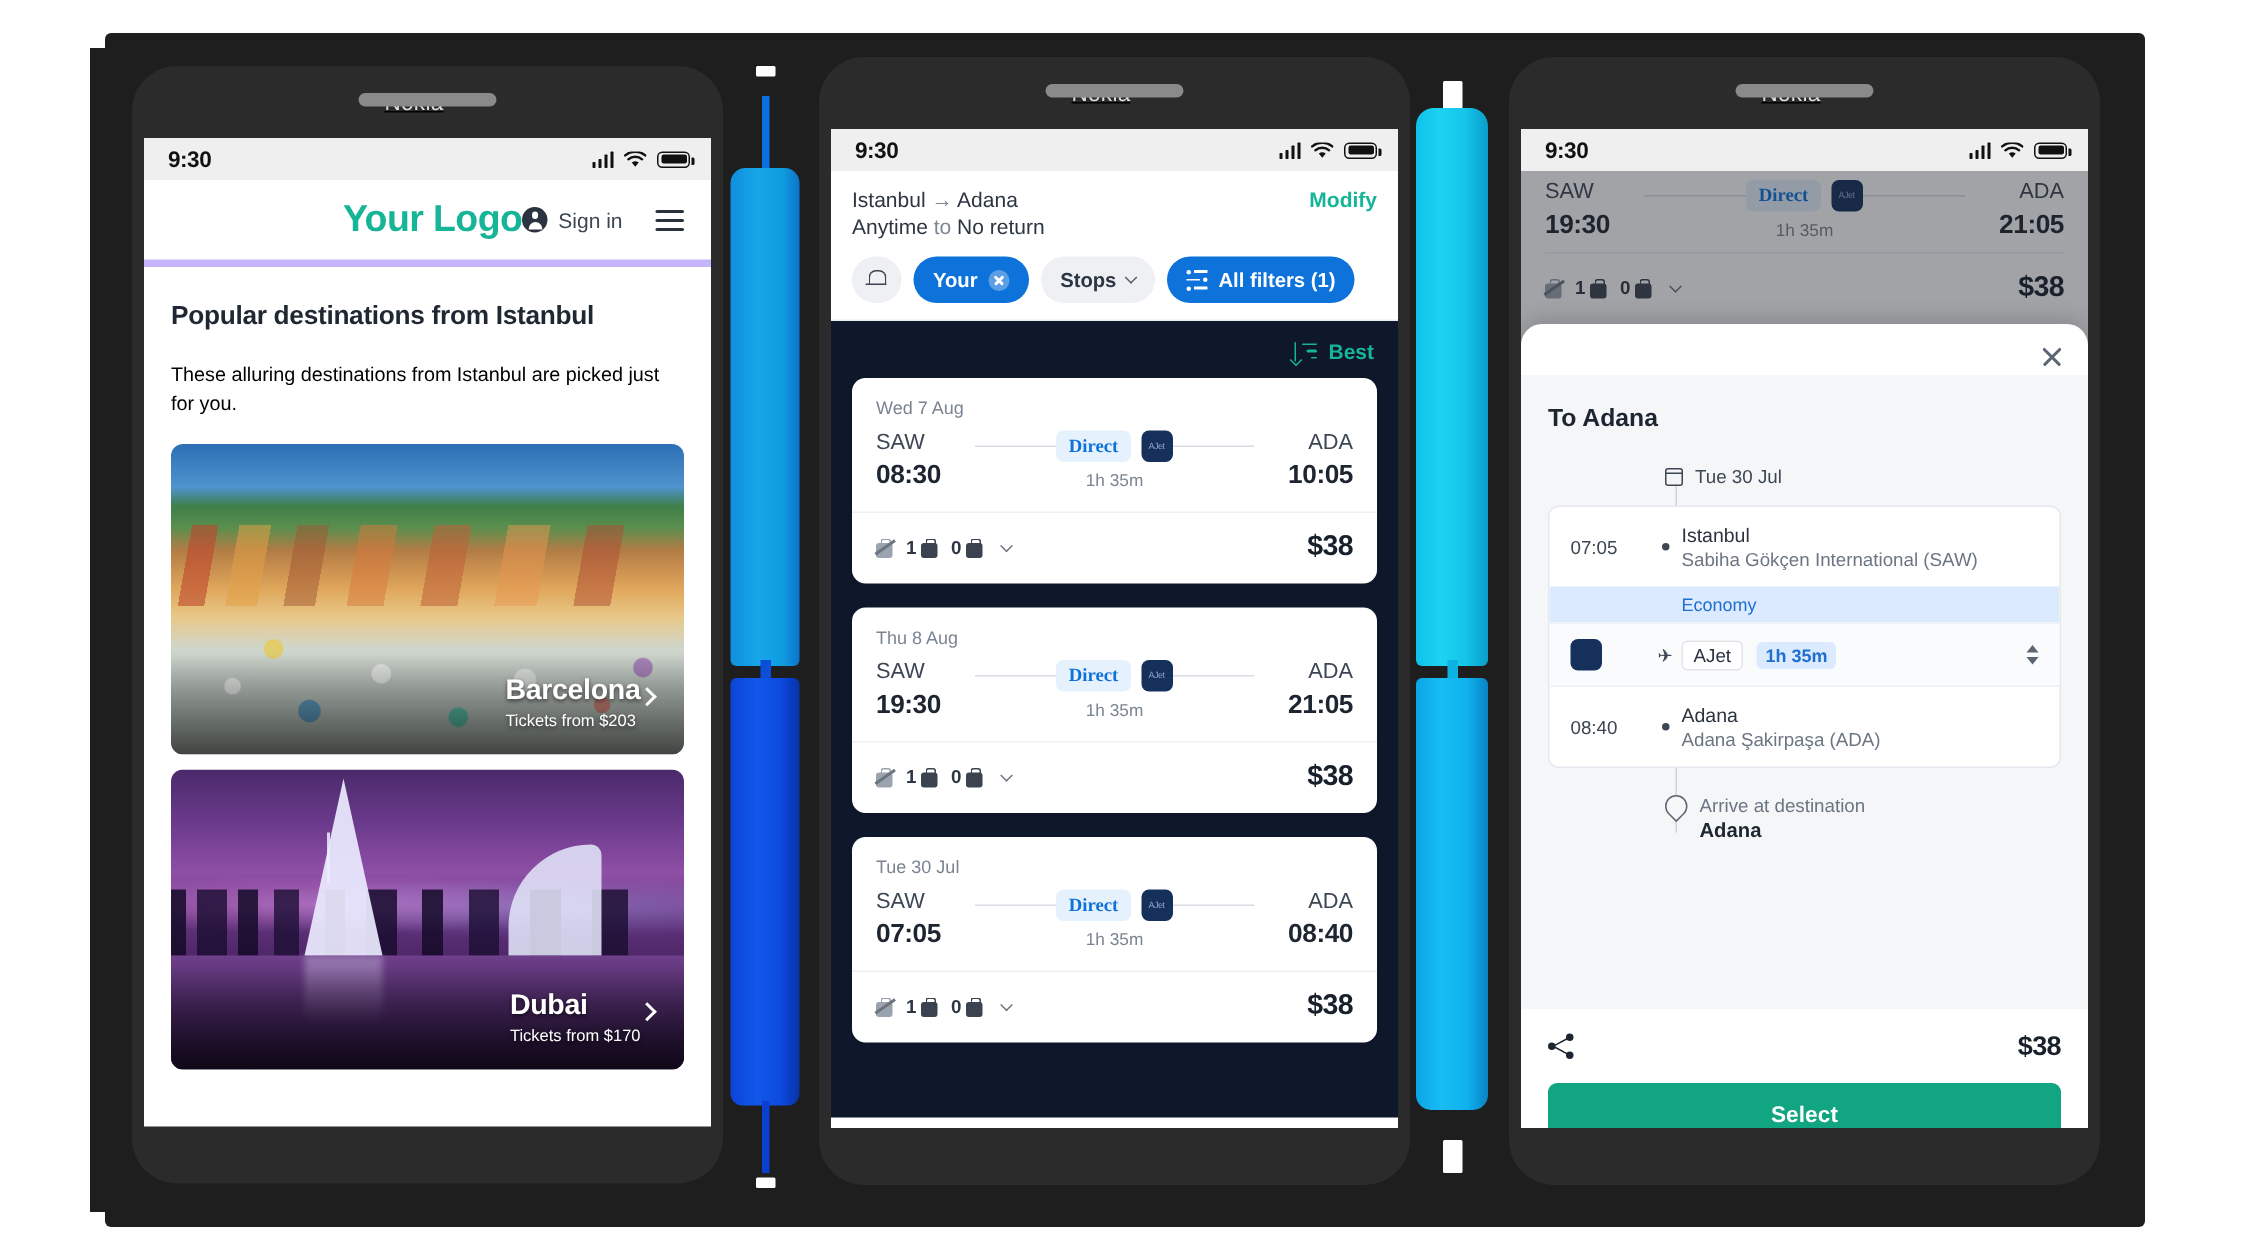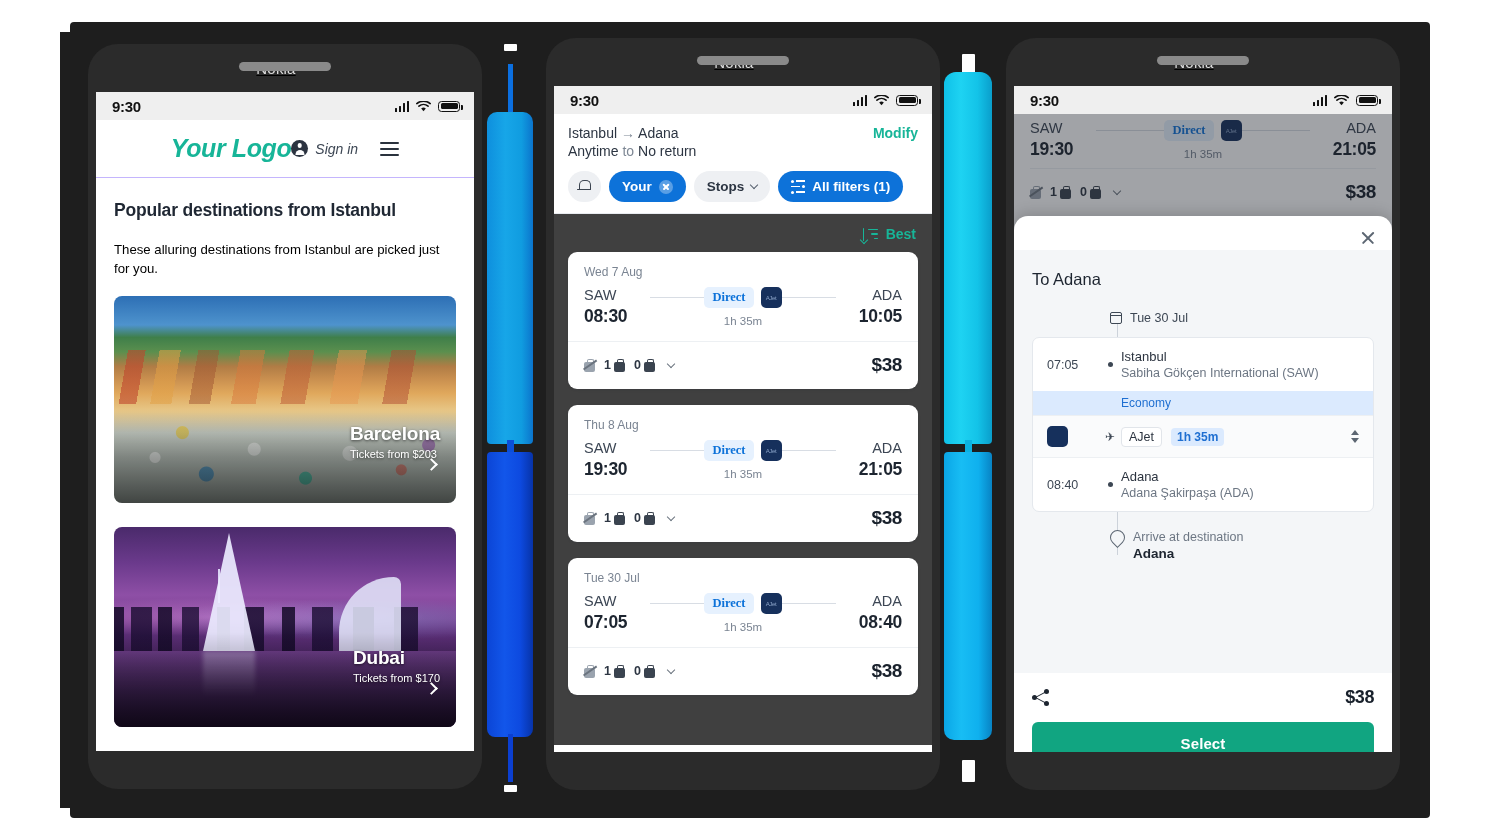--- a/index.html
+++ b/index.html
@@ -82,25 +82,24 @@
   .sig i { width: 2.5px; background: #111; display: block; border-radius: .5px; }
   .sig i:nth-child(1){height:4px}.sig i:nth-child(2){height:6px}
   .sig i:nth-child(3){height:8.5px}.sig i:nth-child(4){height:11px}
   .batt { width: 22px; height: 11px; border: 1.5px solid #111; border-radius: 3.5px; position: relative; }
   .batt::before { content:""; position:absolute; inset:1.5px; background:#111; border-radius:1.5px; }
   .batt::after { content:""; position:absolute; right:-3.5px; top:3px; width:2px; height:5px; background:#111; border-radius:0 1px 1px 0;}
 
   
   .p1-header {
     height: 58px;
-    display: flex; align-items: center; justify-content: center;
+    display: flex; align-items: center; justify-content: flex-end;
     padding: 0 18px;
-    border-bottom: 1px solid #c4b5fd;
+    border-bottom: 5px solid #c4b5fd;
     background: #fff;
-    font-style: italic;
   }
   .logo { color: #17b598; font-size: 25px; font-weight: bold; letter-spacing: -.4px; }
   .p1-head-right { display: flex; align-items: center; gap: 22px; }
   .signin { display: flex; align-items: center; gap: 7px; color: #3d4754; font-size: 14px; }
   .avatar-ic {
     width: 17px; height: 17px; border-radius: 50%;
     background: #2b3340; position: relative; flex: none;
   }
   .avatar-ic::before { content:""; position:absolute; left:50%; top:3.2px; transform:translateX(-50%);
      width:4.6px;height:4.6px;border-radius:50%;background:#fff;}
@@ -113,26 +112,26 @@
   .p1-title { font-size: 17.5px; font-weight: bold; color: #1f2733; letter-spacing: -.2px; }
   .p1-sub { margin-top: 19px; font-size: 13.2px; line-height: 1.45; color: #000000; }
 
   .dest-card {
     position: relative;
     margin-top: 18px;
     height: 207px;
     border-radius: 8px;
     overflow: hidden;
   }
-  .dest-card.second { height: 200px; margin-top: 24px; }
+  .dest-card.second { height: 200px; margin-top: 10px; }
   .dest-overlay {
     position: absolute; left: 0; right: 0; bottom: 0;
     padding: 14px 16px 16px;
     background: linear-gradient(to top, rgba(0,0,0,.62), rgba(0,0,0,0));
-    display: flex; align-items: flex-end; justify-content: flex-end; flex-direction: column;
+    display: flex; align-items: flex-end; justify-content: flex-end;
   }
   .dest-name { color: #fff; font-size: 19px; font-weight: bold; letter-spacing: -.2px;
     text-shadow: 0 1px 3px rgba(0,0,0,.6); }
   .dest-price { color: #fff; font-size: 11px; margin-top: 3px; text-shadow: 0 1px 3px rgba(0,0,0,.6); }
   .chev-right {
     width: 9px; height: 9px; border-top: 2.2px solid #fff; border-right: 2.2px solid #fff;
     transform: rotate(45deg); margin-bottom: 18px; margin-right: 4px;
   }
 
   
@@ -266,21 +265,21 @@
 
   .bell-ic { position: relative; width: 15px; height: 15px; }
   .bell-ic::before {
     content:""; position:absolute; left:2px; top:1px; width:10px;height:9px;
     border:1.8px solid #3b4450; border-radius: 5px 5px 1px 1px; border-bottom:none;
   }
   .bell-ic::after {
     content:""; position:absolute; left:0px; top:9.5px; width:14px;height:1.8px;background:#3b4450;border-radius:1px;
   }
 
-  .p2-list { background: #404040; height: calc(100% - 28px - 107px); overflow:hidden; }
+  .p2-list { background: #0f172a; height: calc(100% - 28px - 107px); overflow:hidden; }
   .sort-row {
     display:flex; align-items:center; justify-content:flex-end; gap: 8px;
     padding: 12px 16px 10px;
   }
   .sort-label { color: #17b598; font-size: 14px; font-weight: bold; }
   .sort-ic { width: 15px; height: 13px; position: relative; }
   .sort-ic i { position:absolute; right:0; height:1.8px; background:#17b598; border-radius:1px; }
   .sort-ic i:nth-child(1){ top:1px; width:10px;}
   .sort-ic i:nth-child(2){ top:5.5px; width:7px;}
   .sort-ic i:nth-child(3){ top:10px; width:4px;}
@@ -364,21 +363,21 @@
   .sheet-close {
     position:absolute; right:16px; top:14px;
     width: 16px; height: 16px;
   }
   .sheet-close::before, .sheet-close::after {
     content:""; position:absolute; left:0; top:7px; width:16px;height:1.5px;background:#5c6672;border-radius:1px;
   }
   .sheet-close::before{transform:rotate(45deg);} .sheet-close::after{transform:rotate(-45deg);}
 
   .sheet-body { flex:1; background:#f4f6f8; padding: 20px 18px 10px; overflow:hidden; }
-  .to-city { font-size: 16.5px; font-weight: normal; color:#1d2530; }
+  .to-city { font-size: 16.5px; font-weight: bold; color:#1d2530; }
 
   .tl { margin-top: 22px; position: relative; padding-left: 78px; }
   .tl::before {
     content:""; position:absolute; left: 85px; top: 6px; bottom: 6px; width:1px; background:#ccd2da;
   }
   .tl-date { display:flex; align-items:center; gap:8px; font-size: 12.5px; color:#3d4754; margin-bottom: 12px; position:relative; z-index:2;}
   .cal-ic { width:12px;height:12px;border:1.4px solid #3d4754;border-radius:2px;position:relative;flex:none;background:#f4f6f8;}
   .cal-ic::before{content:"";position:absolute;left:-1.4px;right:-1.4px;top:1.5px;height:1.4px;background:#3d4754;}
 
   .tl-card {

